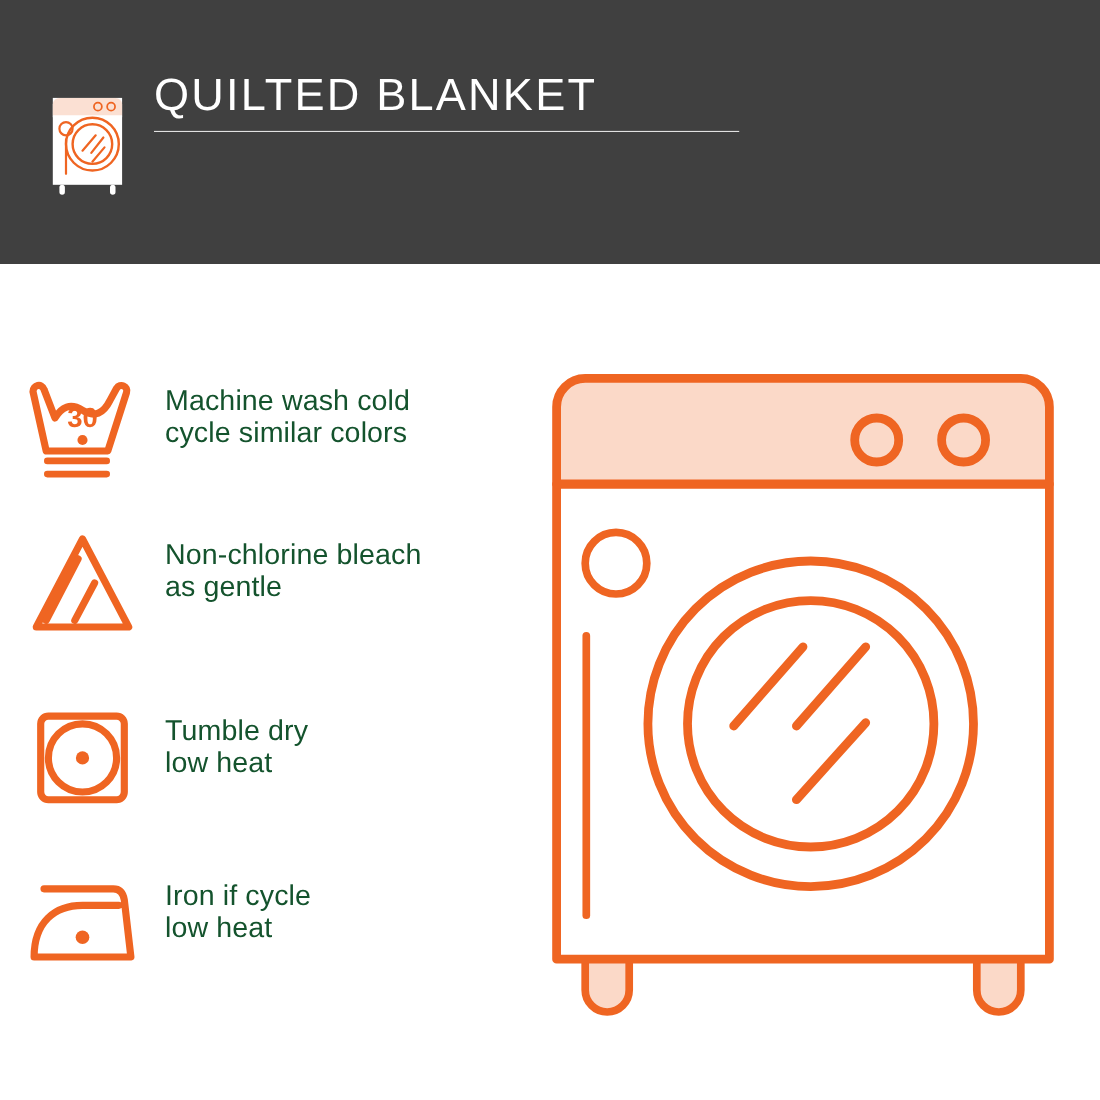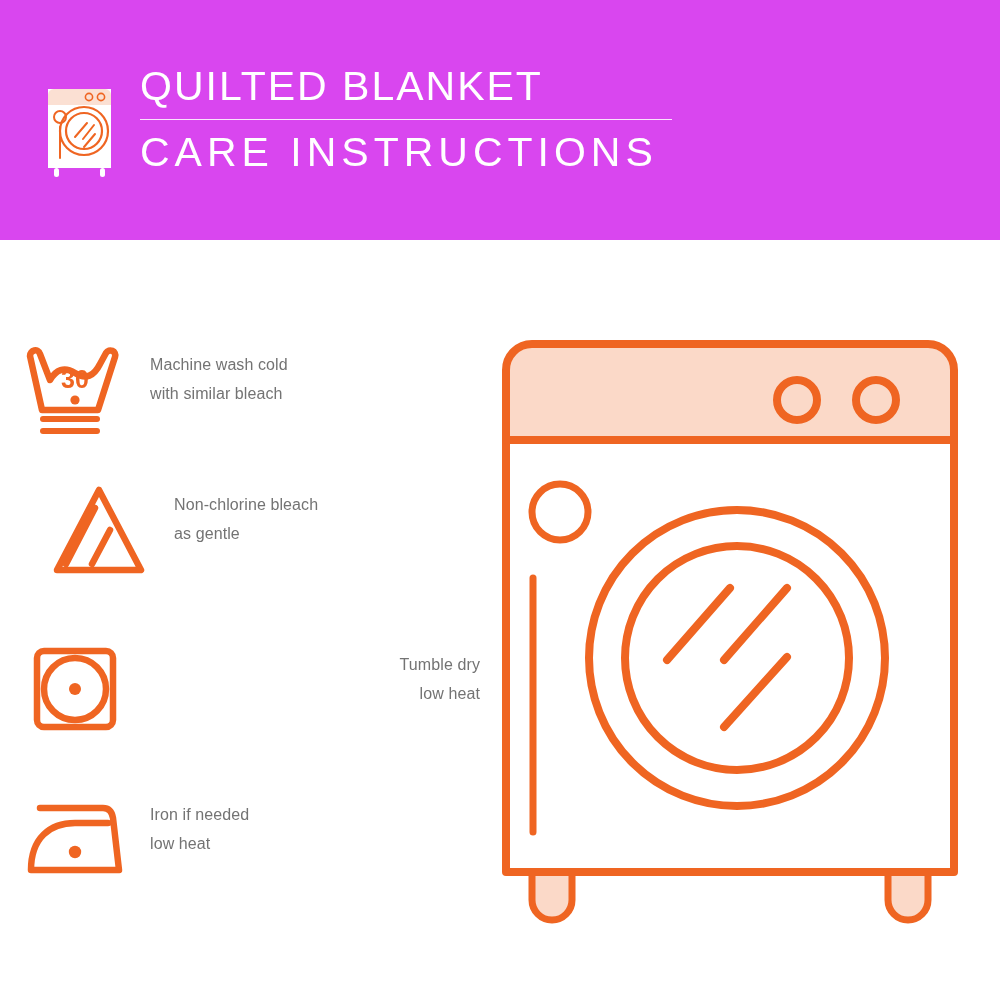--- a/index.html
+++ b/index.html
@@ -15,21 +15,21 @@
     position: relative;
   }
 
   
   .header {
     position: absolute;
     left: 0;
     top: 0;
     width: 1000px;
     height: 240px;
-    background: #d946ef;
+    background: #404040;
     box-sizing: border-box;
   }
   .header-inner {
     position: absolute;
     left: 44px;
     top: 62px;
     display: flex;
     align-items: flex-start;
   }
   .logo-icon {
@@ -75,36 +75,36 @@
     height: 760px;
   }
   .care-row {
     position: absolute;
     left: 0;
     display: flex;
     align-items: flex-start;
     width: 480px;
   }
   .care-row.r0 { top: 98px; }
-  .care-row.r1 { top: 238px; margin-left: 24px; }
-  .care-row.r2 { top: 398px; text-align: right; }
+  .care-row.r1 { top: 238px; }
+  .care-row.r2 { top: 398px; }
   .care-row.r3 { top: 548px; }
 
   .care-symbol {
     flex: 0 0 auto;
     width: 150px;
     display: flex;
     justify-content: center;
     align-items: flex-start;
     padding-top: 2px;
   }
   .care-text {
     flex: 1 1 auto;
-    color: #737373;
-    font-size: 16px;
+    color: #14532d;
+    font-size: 26px;
     line-height: 29px;
     font-weight: 500;
     letter-spacing: 0.1px;
     padding-top: 12px;
     font-family: "Liberation Sans", sans-serif;
   }
   .care-text .ln { display: block; white-space: nowrap; }
 
   
   .machine {
@@ -144,41 +144,40 @@
         <line x1="40" y1="85" x2="51" y2="72" stroke="#ef6522" stroke-width="2" stroke-linecap="round"></line>
 
         <rect x="10" y="106" width="5" height="9" rx="2.5" fill="#ffffff"></rect>
         <rect x="56" y="106" width="5" height="9" rx="2.5" fill="#ffffff"></rect>
       </svg>
     </div>
 
     <div class="title-block">
       <div class="title-line1">QUILTED BLANKET</div>
       <div class="title-rule"></div>
-      <div class="title-line2">CARE INSTRUCTIONS</div>
     </div>
 
   </div>
 </div>
 
 <div class="care-list">
 
   <div class="care-row r0">
     <div class="care-symbol">
       <svg viewBox="0 0 110 100" width="110" height="100" aria-hidden="true">
         <path d="M10 16 C10 10 18 8 20 14 L30 40 C36 30 44 26 55 33 C66 40 74 36 80 24 L86 13 C89 8 97 11 95 17 L78 70 L22 70 Z" fill="none" stroke="#ef6522" stroke-width="6.5" stroke-linejoin="round" stroke-linecap="round"></path>
         <text x="55" y="48" text-anchor="middle" font-family="Liberation Sans, sans-serif" font-size="25" font-weight="700" fill="#ef6522">30</text>
         <circle cx="55" cy="60" r="4.6" fill="#ef6522"></circle>
         <rect x="20" y="76" width="60" height="6" rx="3" fill="#ef6522"></rect>
         <rect x="20" y="88" width="60" height="6" rx="3" fill="#ef6522"></rect>
       </svg>
     </div>
     <div class="care-text">
       <span class="ln">Machine wash cold</span>
-      <span class="ln">with similar bleach</span>
+      <span class="ln">cycle similar colors</span>
     </div>
   </div>
 
   <div class="care-row r1">
     <div class="care-symbol">
       <svg viewBox="0 0 110 100" width="110" height="100" aria-hidden="true">
         <path d="M55 10 L97 90 L13 90 Z" fill="none" stroke="#ef6522" stroke-width="6.5" stroke-linejoin="round"></path>
         <line x1="51" y1="28" x2="22" y2="84" stroke="#ef6522" stroke-width="6.5" stroke-linecap="round"></line>
         <line x1="66" y1="50" x2="48" y2="84" stroke="#ef6522" stroke-width="6.5" stroke-linecap="round"></line>
       </svg>
@@ -204,21 +203,21 @@
   </div>
 
   <div class="care-row r3">
     <div class="care-symbol">
       <svg viewBox="0 0 110 100" width="110" height="100" aria-hidden="true">
         <path d="M20 18 L83 18 C89 18 92 22 93 28 L99 80 L11 80 C11 48 30 33 55 33 L88 33" fill="none" stroke="#ef6522" stroke-width="6.5" stroke-linejoin="round" stroke-linecap="round"></path>
         <circle cx="55" cy="62" r="6.2" fill="#ef6522"></circle>
       </svg>
     </div>
     <div class="care-text">
-      <span class="ln">Iron if needed</span>
+      <span class="ln">Iron if cycle</span>
       <span class="ln">low heat</span>
     </div>
   </div>
 
 </div>
 
 <div class="machine">
   <svg viewBox="0 0 476 610" width="476" height="610" aria-hidden="true">
 
     <g>

